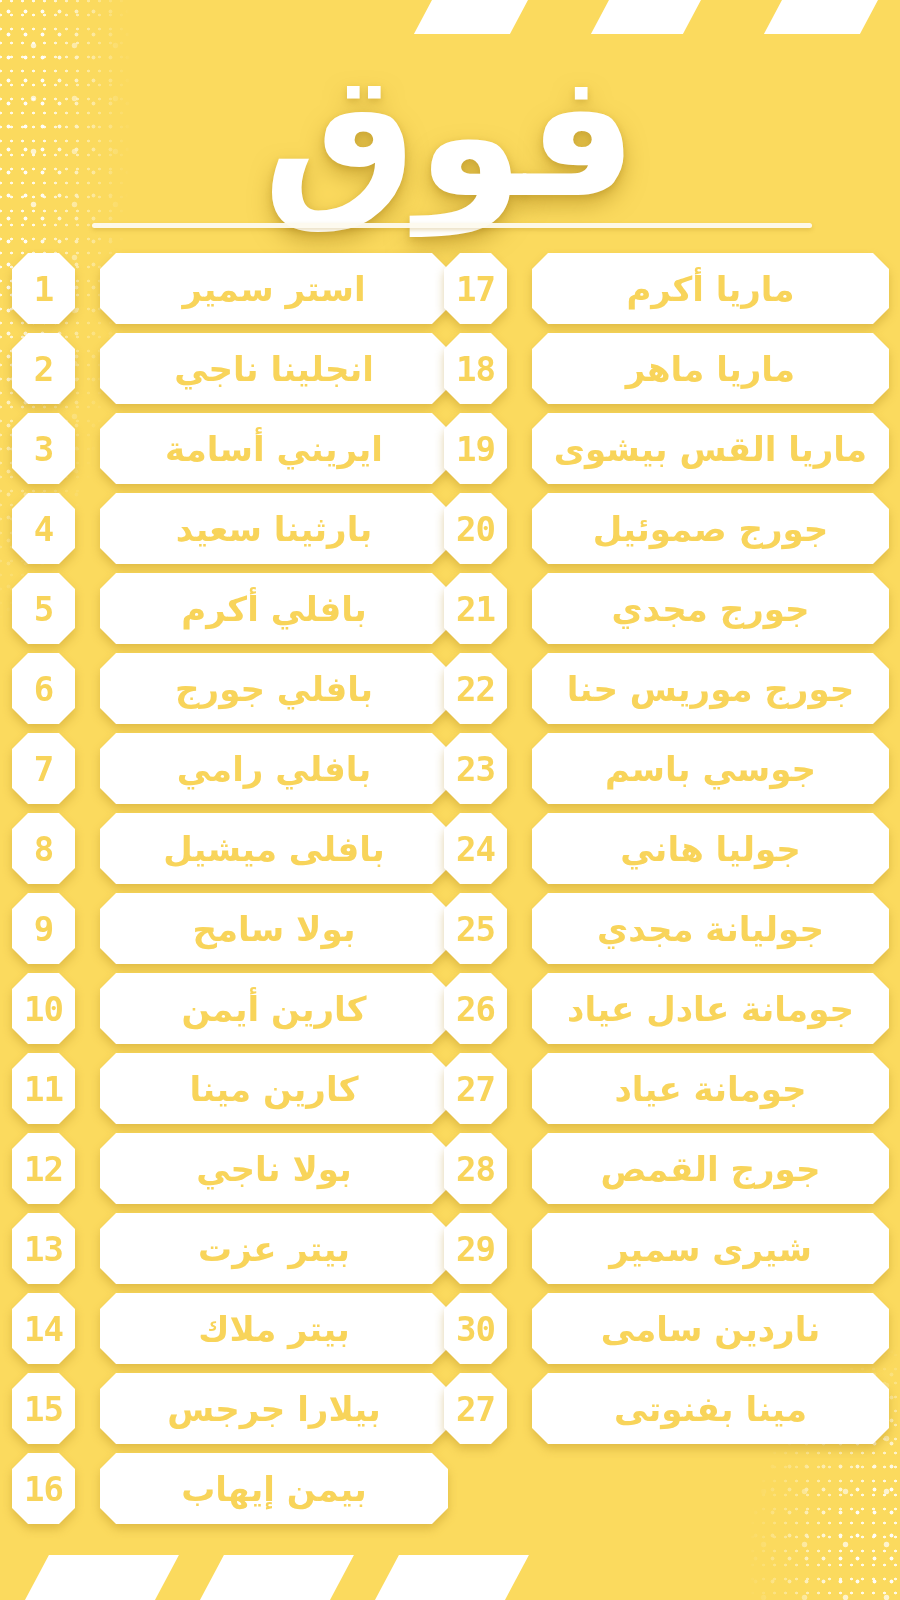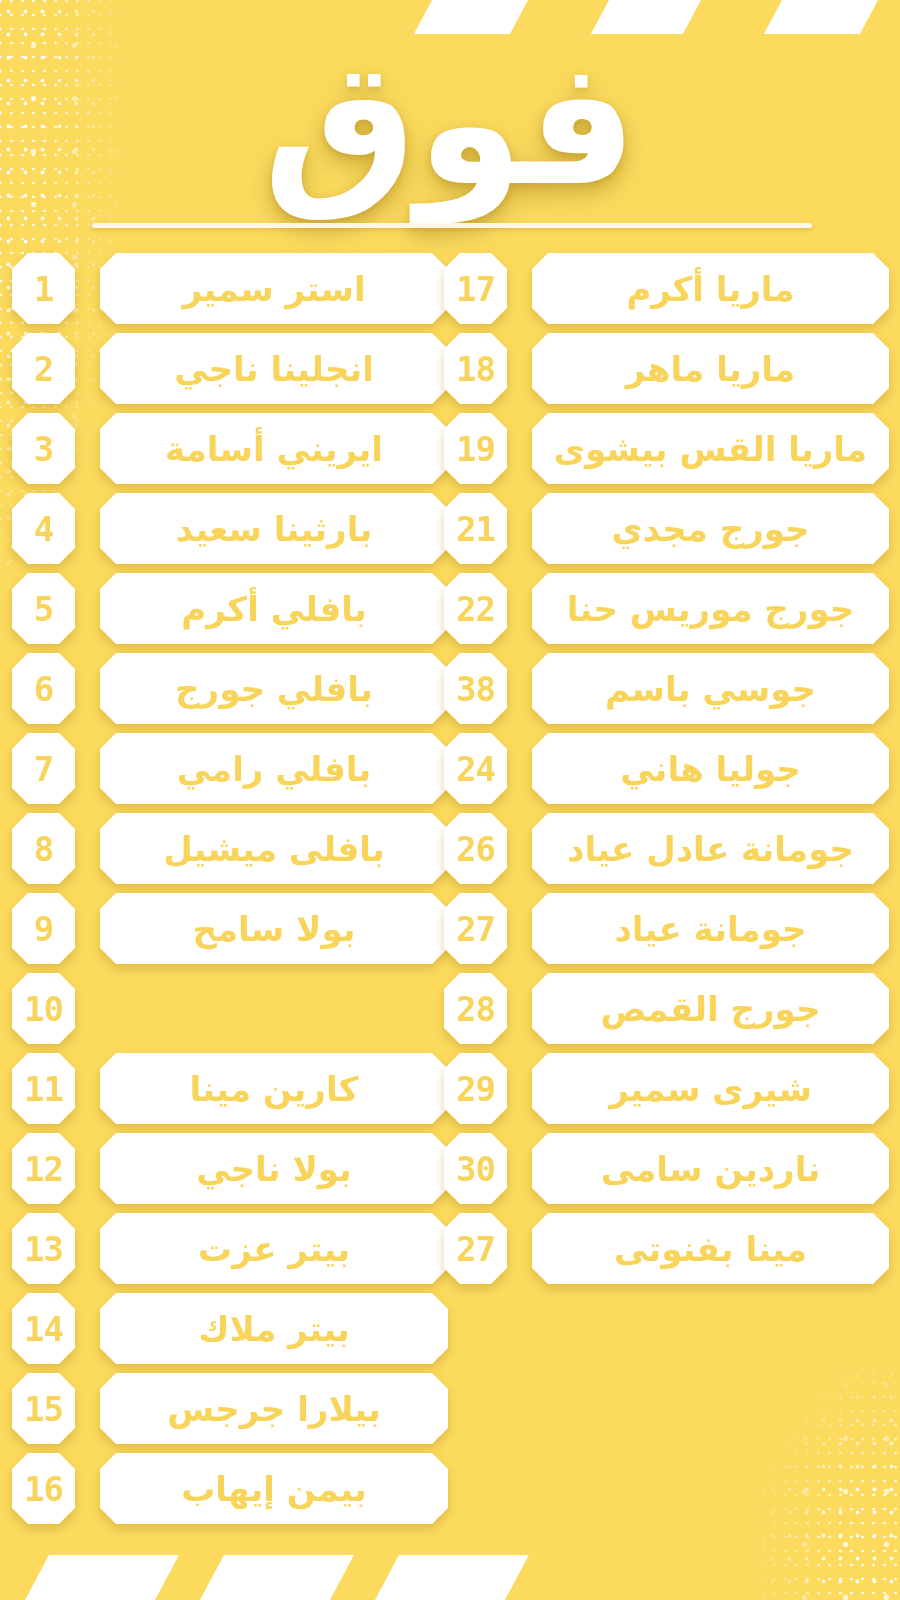--- a/index.html
+++ b/index.html
@@ -22,21 +22,21 @@
     background-position:0 0, 6px 8px, 13px 19px;
   }
   .speckle.left{left:0;top:0;width:140px;height:780px;
     -webkit-mask-image:radial-gradient(ellipse 130% 95% at 0% 12%, #000 25%, transparent 72%);
     mask-image:radial-gradient(ellipse 130% 95% at 0% 12%, #000 25%, transparent 72%);}
   .speckle.bottomright{right:0;bottom:0;width:170px;height:260px;
     -webkit-mask-image:radial-gradient(ellipse 120% 110% at 100% 85%, #000 28%, transparent 75%);
     mask-image:radial-gradient(ellipse 120% 110% at 100% 85%, #000 28%, transparent 75%);}
   
   .title{
-    position:absolute;top:12px;left:0;right:0;margin:4px;text-align:center;
+    position:absolute;top:12px;left:0;right:0;margin:16px;text-align:center;
     font-size:172px;line-height:1.25;font-weight:bold;color:var(--title,#FFFFFF);
     text-shadow:0 10px 22px rgba(168,130,24,.5), 0 3px 6px rgba(168,130,24,.3);
   }
   .title-underline{
     position:absolute;top:223px;left:92px;width:720px;height:5px;border-radius:3px;
     background:rgba(253,250,238,.95);
     box-shadow:0 2px 4px rgba(175,136,28,.3);
   }
   
   .col{position:absolute;top:253px;}
@@ -185,20 +185,25 @@
             <span>بولا سامح</span>
           </div>
         </div>
       </div>
       <div class="row">
         <div class="shape-wrap badge-wrap">
           <div class="badge octagon">
             <span>10</span>
           </div>
         </div>
+        <div class="shape-wrap pill-wrap">
+          <div class="pill octagon" dir="rtl">
+            <span>كارين أيمن</span>
+          </div>
+        </div>
       </div>
       <div class="row">
         <div class="shape-wrap badge-wrap">
           <div class="badge octagon">
             <span>11</span>
           </div>
         </div>
         <div class="shape-wrap pill-wrap">
           <div class="pill octagon" dir="rtl">
             <span>كارين مينا</span>
@@ -299,20 +304,32 @@
         </div>
         <div class="shape-wrap pill-wrap">
           <div class="pill octagon" dir="rtl">
             <span>ماريا القس بيشوى</span>
           </div>
         </div>
       </div>
       <div class="row">
         <div class="shape-wrap badge-wrap">
           <div class="badge octagon">
+            <span>20</span>
+          </div>
+        </div>
+        <div class="shape-wrap pill-wrap">
+          <div class="pill octagon" dir="rtl">
+            <span>جورج صموئيل</span>
+          </div>
+        </div>
+      </div>
+      <div class="row">
+        <div class="shape-wrap badge-wrap">
+          <div class="badge octagon">
             <span>21</span>
           </div>
         </div>
         <div class="shape-wrap pill-wrap">
           <div class="pill octagon" dir="rtl">
             <span>جورج مجدي</span>
           </div>
         </div>
       </div>
       <div class="row">
@@ -323,21 +340,21 @@
         </div>
         <div class="shape-wrap pill-wrap">
           <div class="pill octagon" dir="rtl">
             <span>جورج موريس حنا</span>
           </div>
         </div>
       </div>
       <div class="row">
         <div class="shape-wrap badge-wrap">
           <div class="badge octagon">
-            <span>38</span>
+            <span>23</span>
           </div>
         </div>
         <div class="shape-wrap pill-wrap">
           <div class="pill octagon" dir="rtl">
             <span>جوسي باسم</span>
           </div>
         </div>
       </div>
       <div class="row">
         <div class="shape-wrap badge-wrap">
@@ -347,20 +364,32 @@
         </div>
         <div class="shape-wrap pill-wrap">
           <div class="pill octagon" dir="rtl">
             <span>جوليا هاني</span>
           </div>
         </div>
       </div>
       <div class="row">
         <div class="shape-wrap badge-wrap">
           <div class="badge octagon">
+            <span>25</span>
+          </div>
+        </div>
+        <div class="shape-wrap pill-wrap">
+          <div class="pill octagon" dir="rtl">
+            <span>جوليانة مجدي</span>
+          </div>
+        </div>
+      </div>
+      <div class="row">
+        <div class="shape-wrap badge-wrap">
+          <div class="badge octagon">
             <span>26</span>
           </div>
         </div>
         <div class="shape-wrap pill-wrap">
           <div class="pill octagon" dir="rtl">
             <span>جومانة عادل عياد</span>
           </div>
         </div>
       </div>
       <div class="row">

